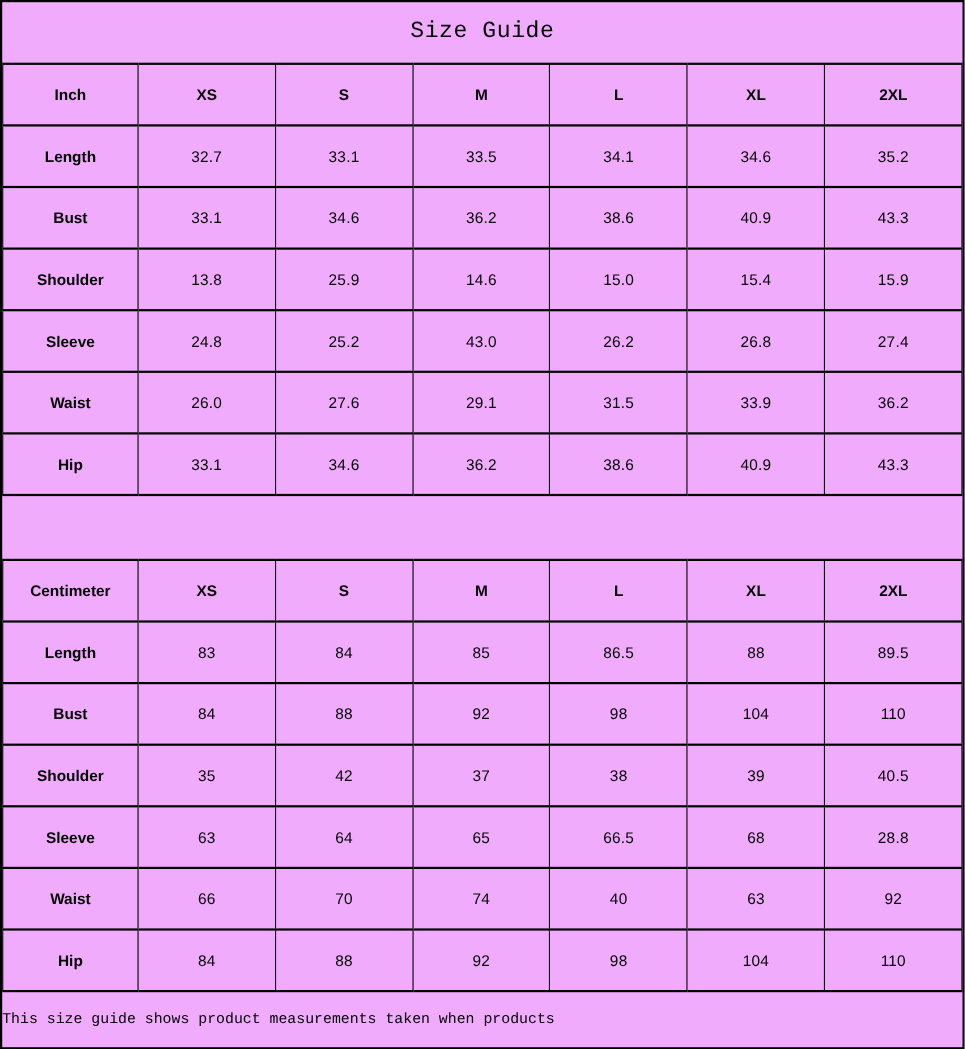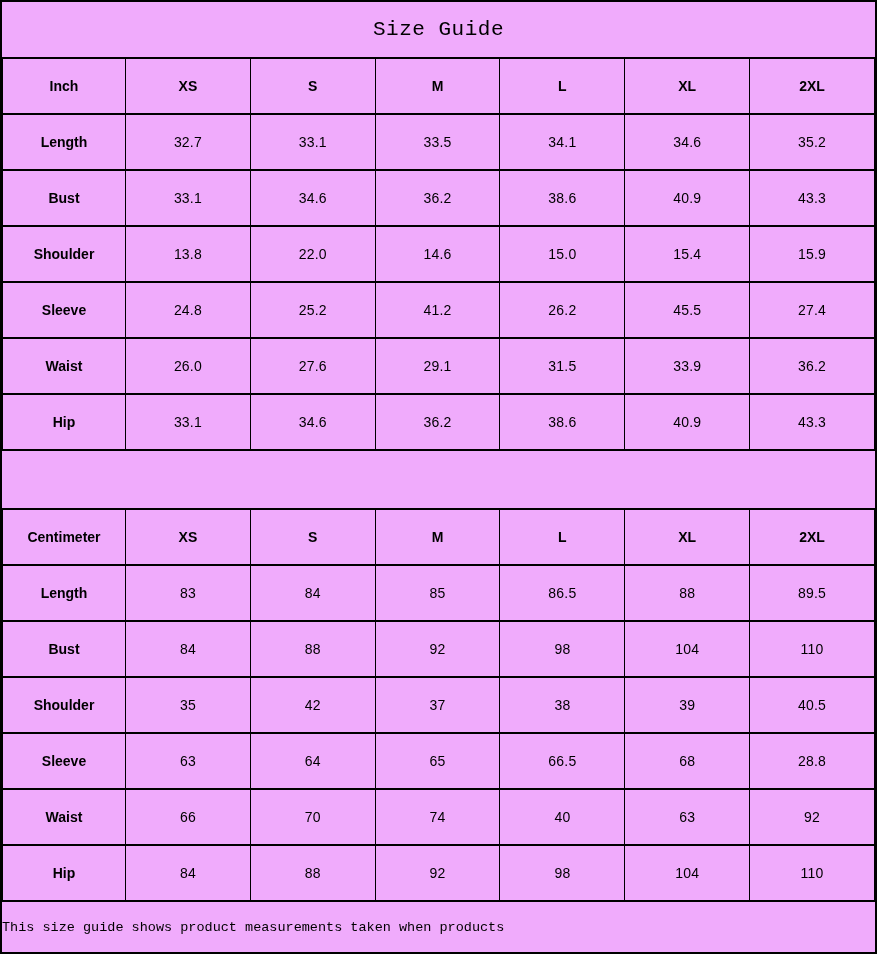--- a/index.html
+++ b/index.html
@@ -77,33 +77,33 @@
           <td>33.1</td>
           <td>34.6</td>
           <td>36.2</td>
           <td>38.6</td>
           <td>40.9</td>
           <td>43.3</td>
         </tr>
         <tr>
           <th>Shoulder</th>
           <td>13.8</td>
-          <td>22.0</td>
+          <td>25.9</td>
           <td>14.6</td>
           <td>15.0</td>
           <td>15.4</td>
           <td>15.9</td>
         </tr>
         <tr>
           <th>Sleeve</th>
           <td>24.8</td>
           <td>25.2</td>
-          <td>41.2</td>
+          <td>43.0</td>
           <td>26.2</td>
-          <td>45.5</td>
+          <td>26.8</td>
           <td>27.4</td>
         </tr>
         <tr>
           <th>Waist</th>
           <td>26.0</td>
           <td>27.6</td>
           <td>29.1</td>
           <td>31.5</td>
           <td>33.9</td>
           <td>36.2</td>

